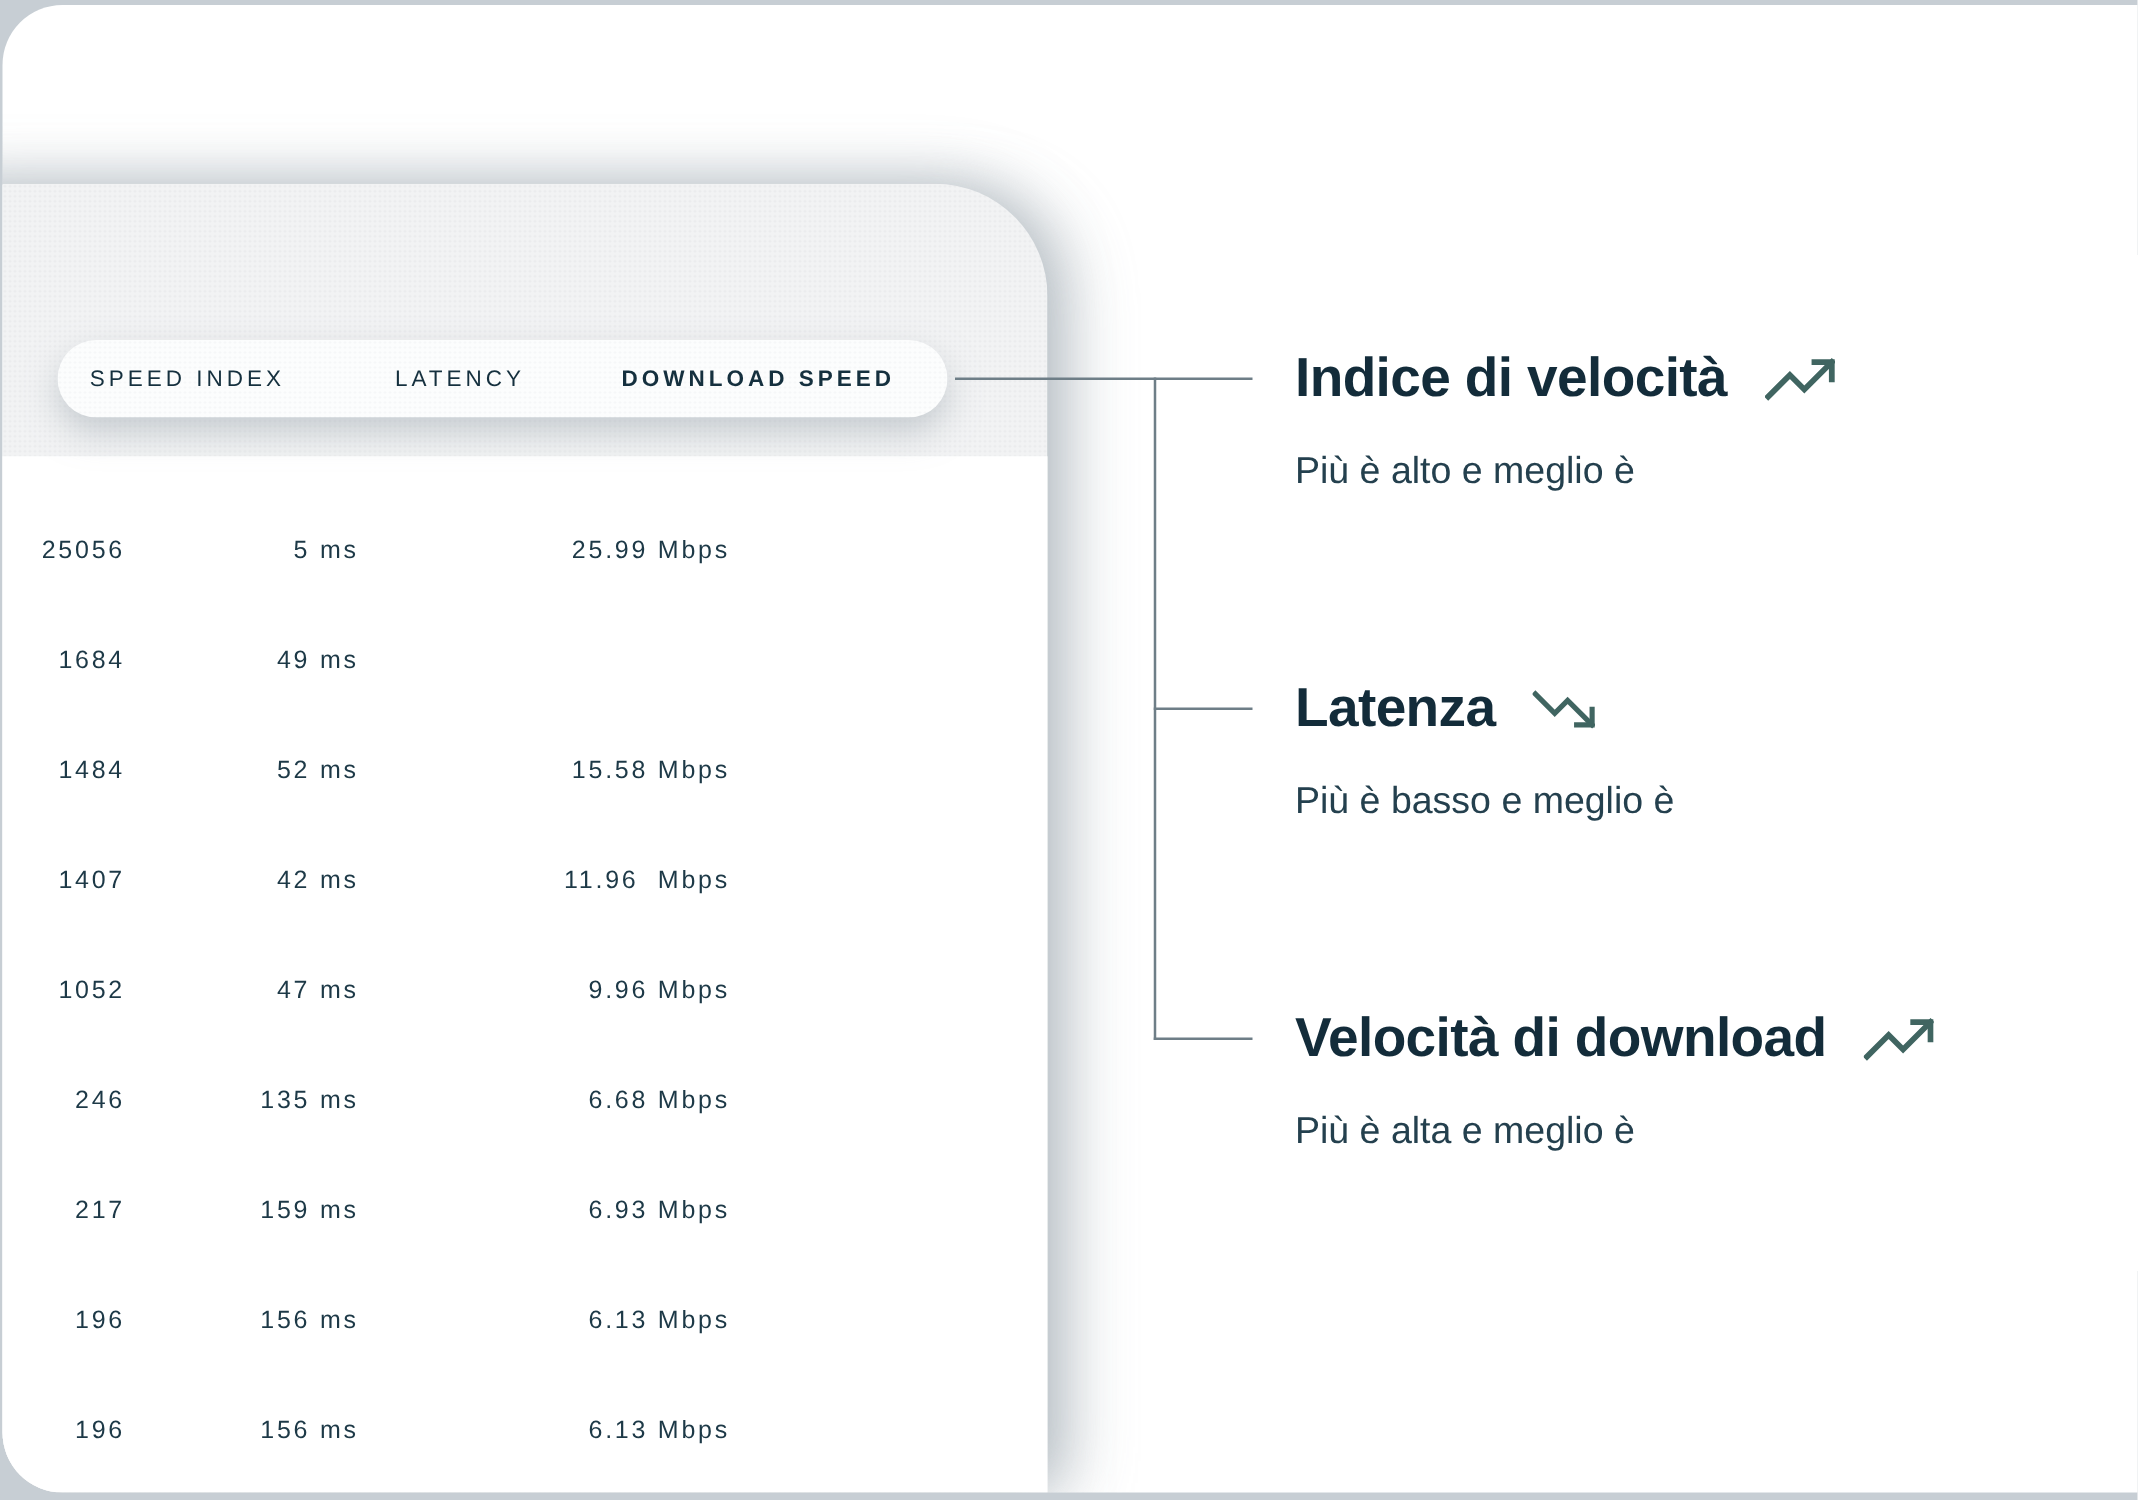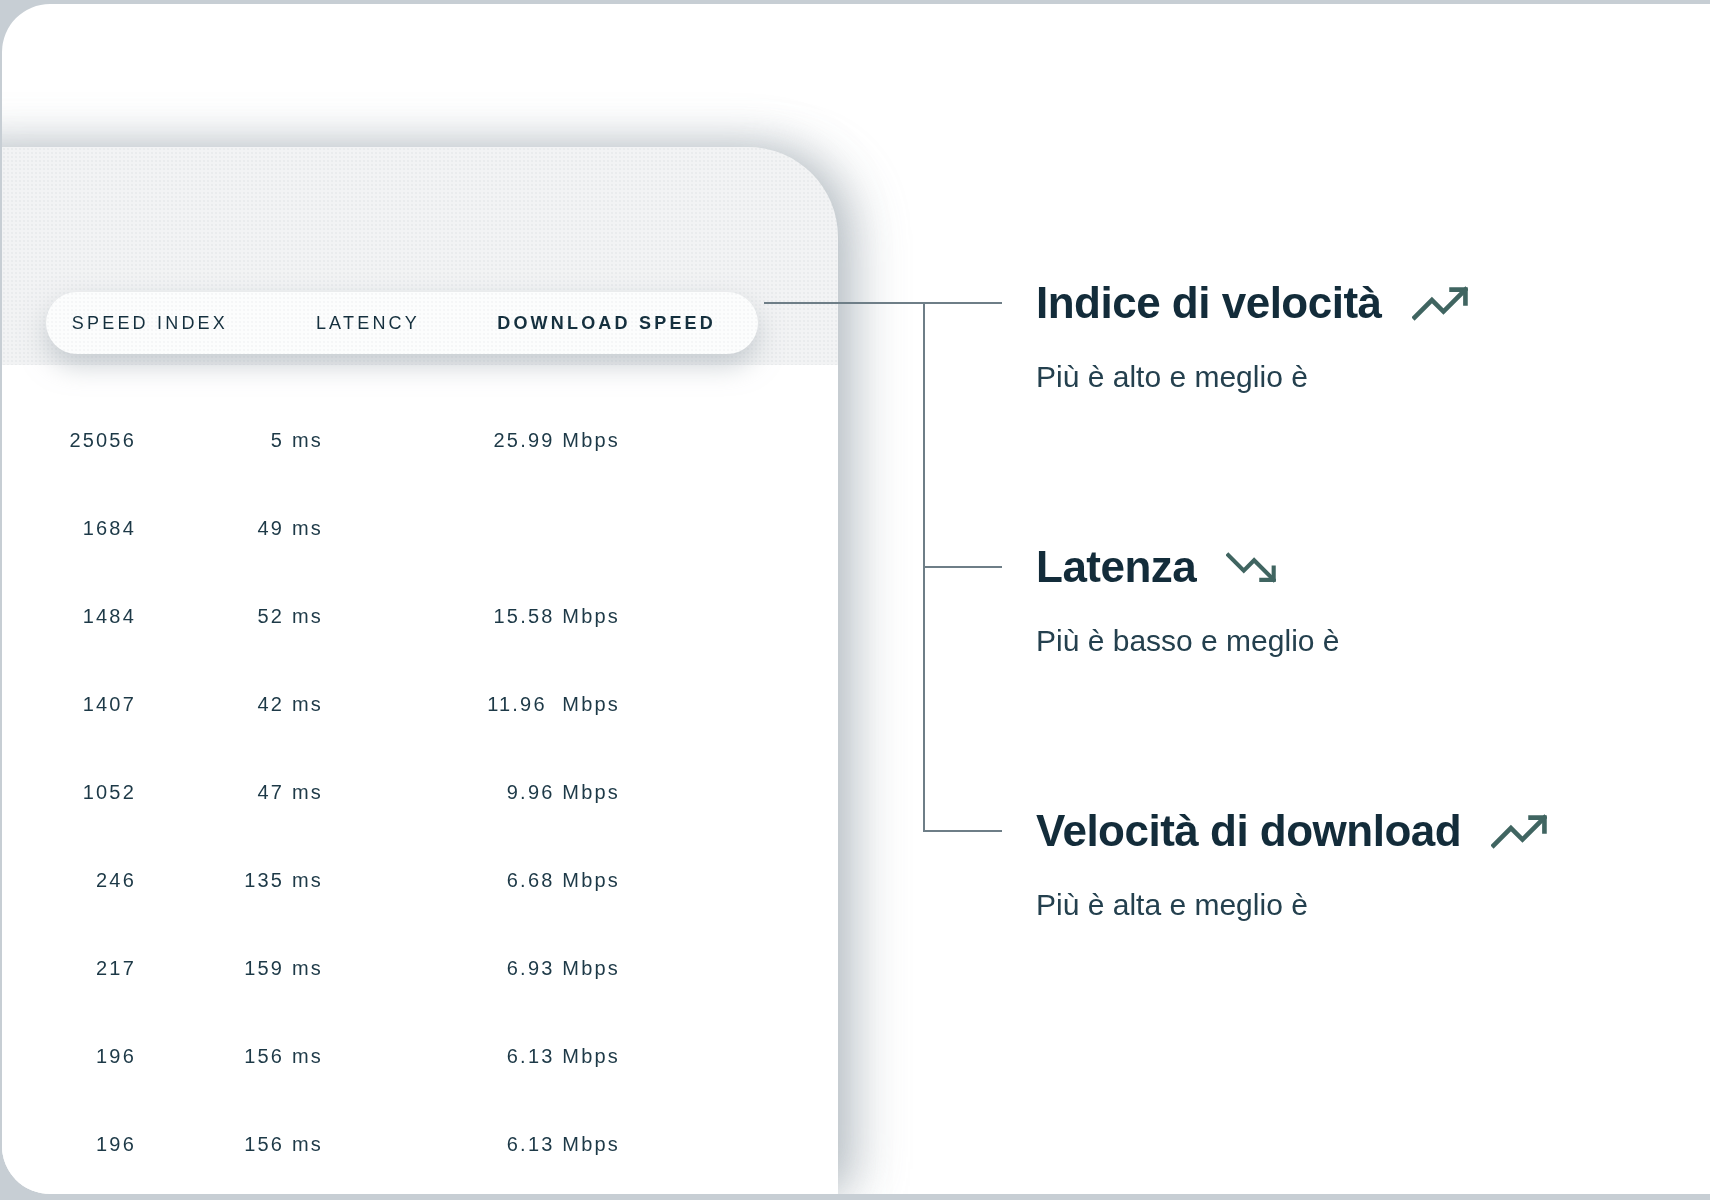--- a/index.html
+++ b/index.html
@@ -25,33 +25,32 @@
     position:absolute;left:-64px;top:361px;width:900px;height:829px;
     background:#ffffff;
   }
   
   .pill{
     position:absolute;left:44px;top:268px;width:712px;height:62px;
     background:#fcfdfd;border-radius:31px;
     background-image:radial-gradient(rgba(120,132,142,0.05) 1px, transparent 1px);
     background-size:4px 4px;
     box-shadow:0 12px 26px rgba(158,168,176,0.5);
-    margin-top:20px;
   }
   .pill span{
     position:absolute;top:0;line-height:62px;display:block;
     font-size:18px;font-weight:500;letter-spacing:3.2px;color:#15303e;
     white-space:pre;
   }
   .pill .col1{right:530px;}
   .pill .col2{right:338px;text-align:center;}
   .pill .col3{right:42px;font-weight:bold;}
   
   .rows{
-    position:absolute;left:-2px;top:361px;width:706px;margin-left:36px;
+    position:absolute;left:-2px;top:361px;width:706px;
   }
   .rows .spacer{height:31px;}
   .row{position:relative;height:88px;}
   .row span{
     position:absolute;top:0;line-height:88px;
     font-size:20px;font-weight:400;letter-spacing:2.2px;color:#1d3947;
     white-space:pre;
   }
   .row .c1{right:606px;}
   .row .c2{right:419px;}

